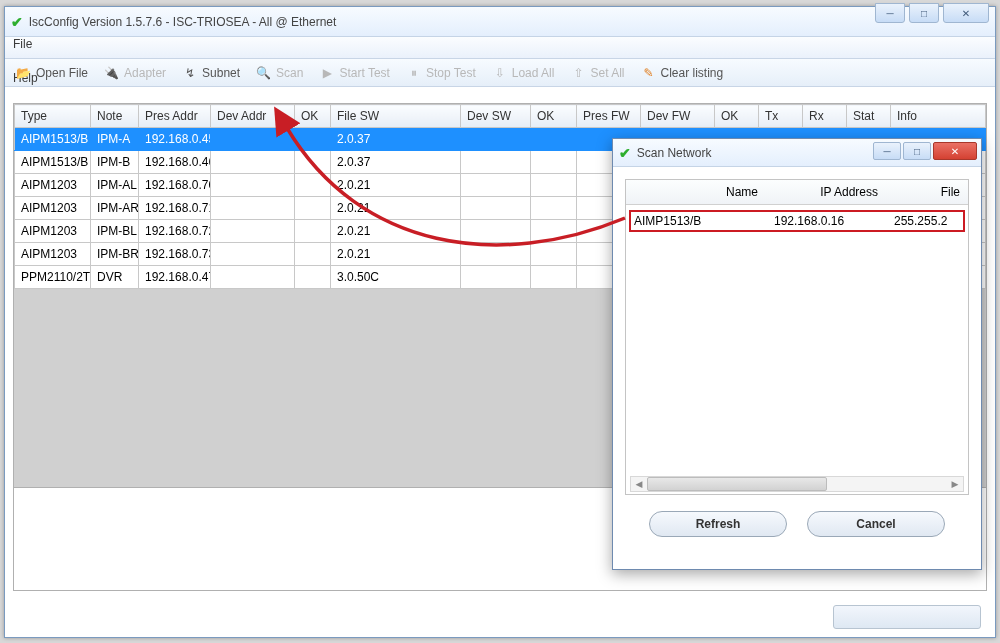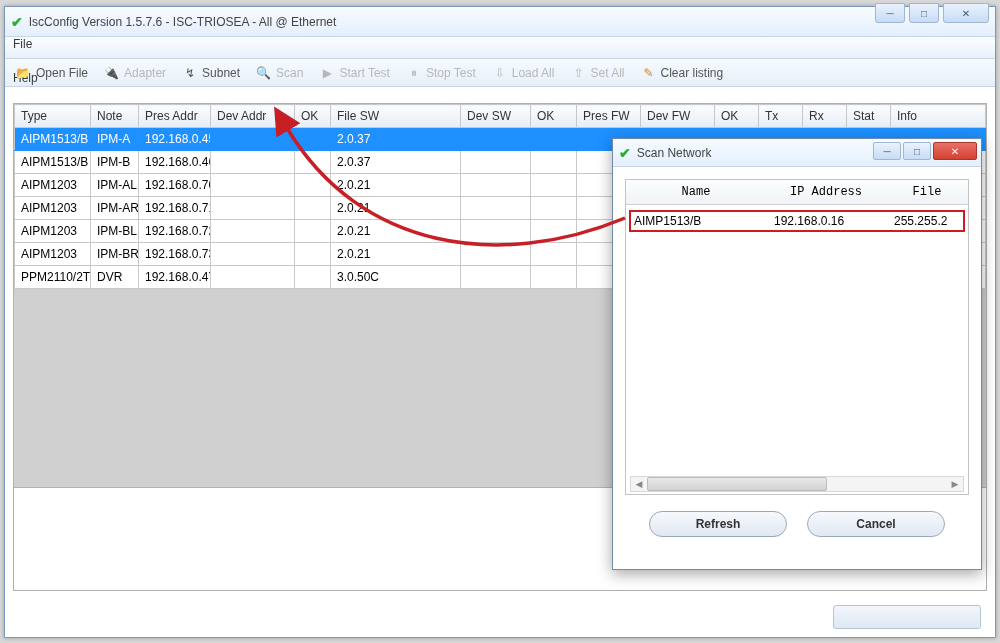--- a/index.html
+++ b/index.html
@@ -41,21 +41,21 @@
 
   
   .popup { position:absolute; top:138px; left:612px; width:370px; height:432px; background:#fff; border:1px solid #6e8aaf; box-shadow:0 4px 14px rgba(0,0,0,0.35); }
   .popup .titlebar { height:28px; }
   .popup .winbtns { top:3px; right:4px; gap:0; }
   .popup .winbtn { width:28px; height:18px; border-radius:2px; margin-left:2px; }
   .popup .winbtn.close { width:44px; background:linear-gradient(#ea7166,#d44132); color:#fff; border-color:#a8372b;}
   .popup-body { position:absolute; top:28px; left:0; right:0; bottom:0; padding:12px; }
   .popup-inner { border:1px solid #c4c4c4; height:316px; background:#fff; position:relative; }
   .popup-inner table { width:100%; border-collapse:collapse; table-layout:fixed; }
-  .popup-inner th { text-align:center; font-weight:normal; padding:5px 8px; border-bottom:1px solid #d0d0d0; background:linear-gradient(#fcfefe,#f0f3f7);font-family:Liberation Mono, monospace; }
+  .popup-inner th { text-align:right; font-weight:normal; padding:5px 8px; border-bottom:1px solid #d0d0d0; background:linear-gradient(#fcfefe,#f0f3f7); }
   .popup-inner td { padding:9px 8px; }
   .popup-inner tr.hl td { position:relative; }
   .hl-box { position:absolute; top:30px; left:3px; right:3px; height:22px; border:2px solid #cc1b23; pointer-events:none;}
   .popup .scrollbar { position:absolute; left:4px; right:4px; bottom:2px; height:16px; border:1px solid #d8d8d8; background:#f4f4f4; display:flex; align-items:center; }
   .popup .scrollbar .arrow { width:16px; height:14px; display:flex; align-items:center; justify-content:center; color:#888; font-size:9px; }
   .popup .scrollbar .track { flex:1; position:relative; height:14px; }
   .popup .scrollbar .thumb { position:absolute; left:0; width:60%; height:14px; background:linear-gradient(#e8e8e8,#d2d2d2); border:1px solid #bcbcbc; border-radius:2px;}
 
   .popup-btns { display:flex; justify-content:space-between; gap:20px; margin-top:16px; padding:0 24px;}
   .popup-btn { width:149px; height:26px; border:1px solid #9aa8b7; border-radius:13px; background:linear-gradient(#f6f9fd,#e0e8f2); font:inherit; cursor:pointer; font-weight:bold; color:#333;}

